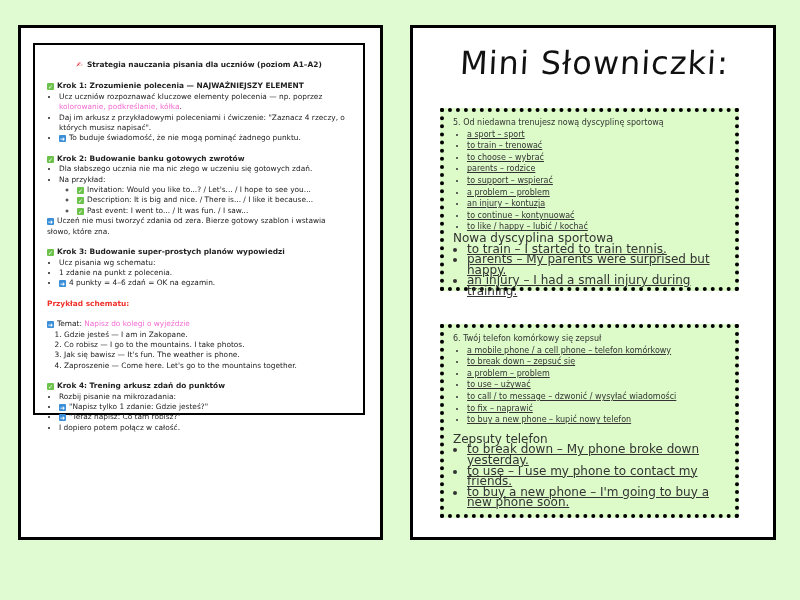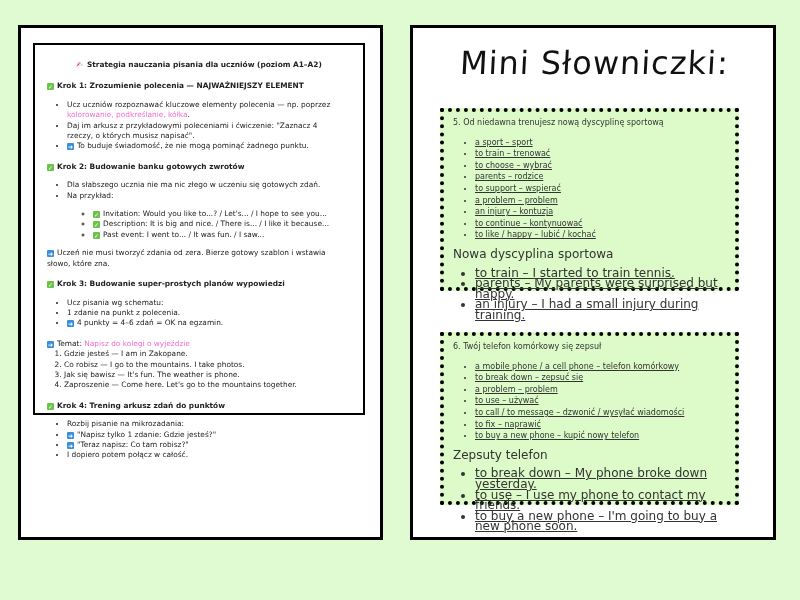--- a/index.html
+++ b/index.html
@@ -17,21 +17,21 @@
       padding:15px 12px 0 12px; font-size:7.4px; line-height:10.4px;
     }
     .frame-right {
       position:absolute; left:410px; top:25px; width:360px; height:509px;
       border:3px solid #000; background:#fff;
     }
     .doc-title { text-align:center; font-weight:bold; margin-bottom:11px; }
     .title-icon { color:#e0303a; font-weight:normal; margin-right:2px; }
     .h { font-weight:bold; margin-top:0; }
     .sec { margin-bottom:10px; }
-    ul { margin:8px; padding-left:12px; }
+    ul { margin:0; padding-left:12px; }
     ul li { list-style:disc; }
     ul.sub { padding-left:18px; }
     ul.sub li { list-style:circle; }
     ol { margin:0; padding-left:17px; }
     .chk {
       display:inline-block; width:7px; height:7px; background:#6cc24a; color:#fff;
       font-size:6px; line-height:7px; text-align:center; border-radius:1px; margin-right:3px; vertical-align:-1px;
     }
     .arr {
       display:inline-block; width:7px; height:7px; background:#3b8fd9; color:#fff;
@@ -88,20 +88,23 @@
 
   <div class="sec">
     <div class="h"><span class="chk">✓</span><span>Krok 3: Budowanie super-prostych planów wypowiedzi</span></div>
     <ul>
       <li>Ucz pisania wg schematu:</li>
       <li>1 zdanie na punkt z polecenia.</li>
       <li><span class="arr">➜</span><span>4 punkty = 4–6 zdań = OK na egzamin.</span></li>
     </ul>
   </div>
 
+  <div class="sec">
+    <div class="red">Przykład schematu:</div>
+  </div>
 
   <div class="sec">
     <div><span class="arr">➜</span><span>Temat:</span> <span class="pink">Napisz do kolegi o wyjeździe</span></div>
     <ol>
       <li>Gdzie jesteś — I am in Zakopane.</li>
       <li>Co robisz — I go to the mountains. I take photos.</li>
       <li>Jak się bawisz — It's fun. The weather is phone.</li>
       <li>Zaproszenie — Come here. Let's go to the mountains together.</li>
     </ol>
   </div>
@@ -134,21 +137,21 @@
     <li>to like / happy – lubić / kochać</li>
   </ul>
   <div class="small">Nowa dyscyplina sportowa</div>
   <ul class="small">
     <li>to train – I started to train tennis.</li>
     <li>parents – My parents were surprised but happy.</li>
     <li>an injury – I had a small injury during training.</li>
   </ul>
 </div>
 
-<div class="vocab-box" style="top:332px; height:173px;">
+<div class="vocab-box" style="top:324px; height:194px;">
   <div>6. Twój telefon komórkowy się zepsuł</div>
   <ul>
     <li>a mobile phone / a cell phone – telefon komórkowy</li>
     <li>to break down – zepsuć się</li>
     <li>a problem – problem</li>
     <li>to use – używać</li>
     <li>to call / to message – dzwonić / wysyłać wiadomości</li>
     <li>to fix – naprawić</li>
     <li>to buy a new phone – kupić nowy telefon</li>
   </ul>

